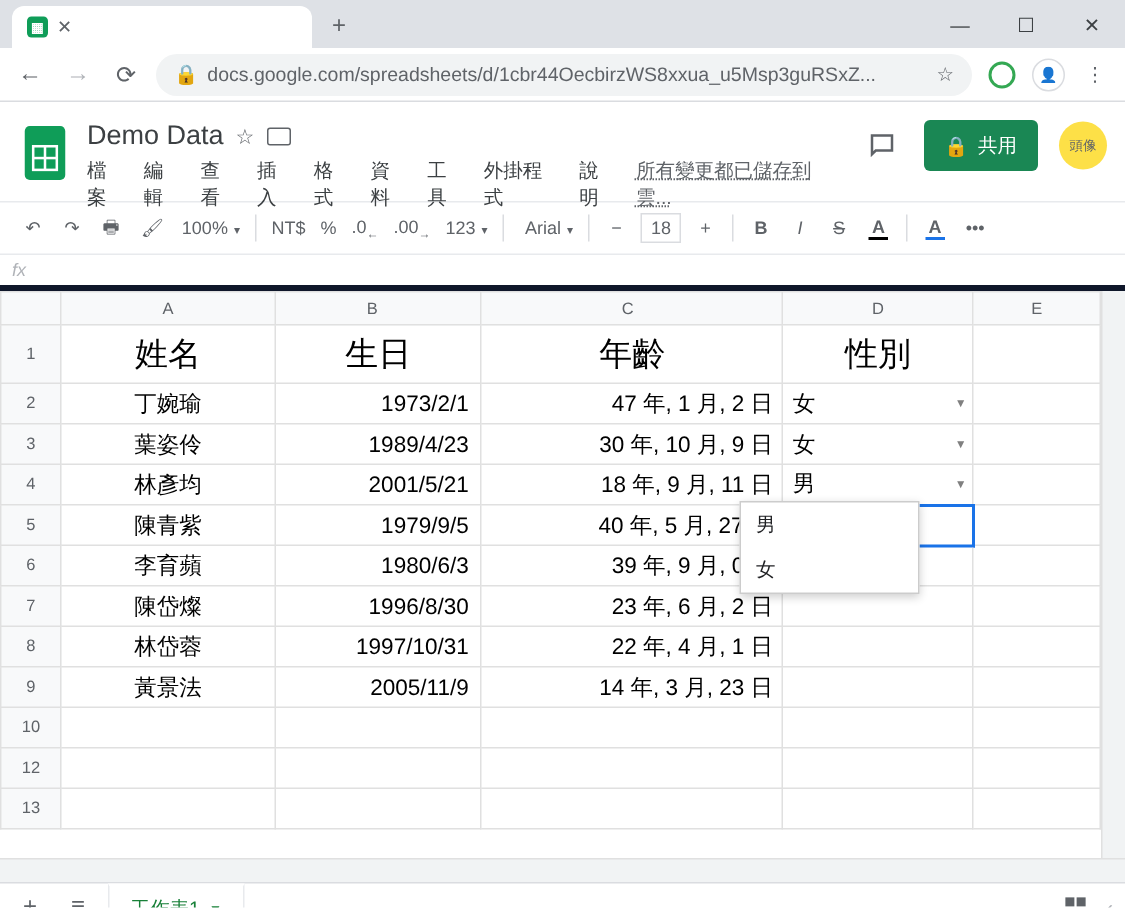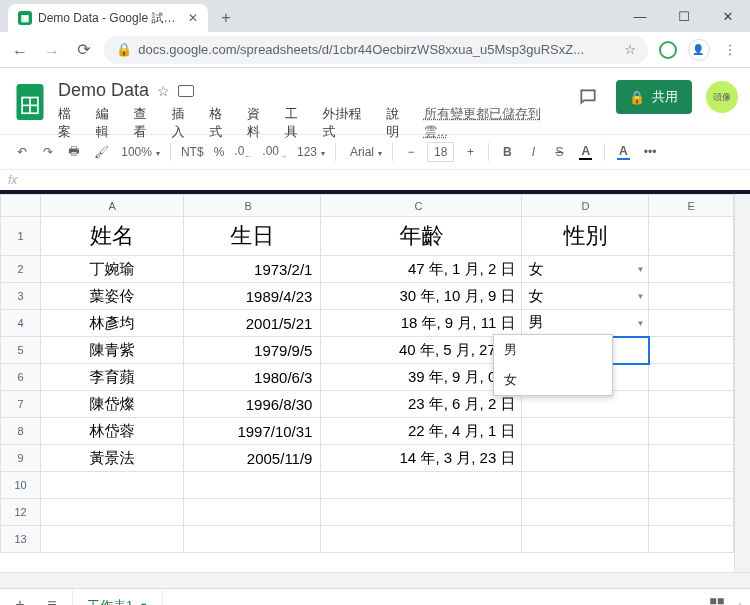--- a/index.html
+++ b/index.html
@@ -29,21 +29,21 @@
 .title-area { flex: 1; }
 .title-row { display: flex; align-items: center; gap: 8px; font-size: 18px; color: #3c4043; }
 .title-star { color: #5f6368; font-size: 14px; }
 .title-move { width: 16px; height: 12px; border: 1.5px solid #5f6368; border-radius: 2px; }
 .menu-bar { display: flex; gap: 12px; font-size: 13px; color: #3c4043; margin-top: 4px; }
 .menu-item { cursor: pointer; }
 .saved-text { color: #5f6368; text-decoration: underline; text-decoration-style: dotted; font-size: 13px; }
 .header-actions { display: flex; align-items: center; gap: 14px; }
 .comment-btn { width: 28px; height: 28px; display: flex; align-items: center; justify-content: center; color: #5f6368; cursor: pointer; }
 .share-btn { background: #1a8754; color: #fff; padding: 8px 14px; border-radius: 4px; font-size: 13px; font-weight: 500; cursor: pointer; display: flex; align-items: center; gap: 6px; }
-.account-badge { width: 32px; height: 32px; border-radius: 50%; background: #bef264; display: flex; align-items: center; justify-content: center; font-size: 9px; color: #5f6368; }
+.account-badge { width: 32px; height: 32px; border-radius: 50%; background: #fde047; display: flex; align-items: center; justify-content: center; font-size: 9px; color: #5f6368; }
 
 
 .toolbar { height: 36px; border-top: 1px solid #e8eaed; border-bottom: 1px solid #e8eaed; display: flex; align-items: center; padding: 0 12px; gap: 6px; font-size: 12px; color: #5f6368; }
 .tb-btn { padding: 4px; cursor: pointer; display: flex; align-items: center; justify-content: center; min-width: 20px; }
 .tb-sep { width: 1px; height: 18px; background: #dadce0; margin: 0 2px; }
 .tb-text { padding: 4px 2px; }
 .tb-dd::after { content: "▾"; font-size: 8px; margin-left: 4px; color: #5f6368; }
 .font-name { min-width: 40px; text-align: right; }
 .font-size-box { border: 1px solid #dadce0; padding: 2px 6px; min-width: 24px; text-align: center; }
 .text-color-a { border-bottom: 2px solid #000; font-weight: bold; padding: 0 2px; }
@@ -85,21 +85,20 @@
 .sheet-tab { padding: 6px 14px; border-top: 2px solid transparent; cursor: pointer; color: #188038; display: flex; align-items: center; gap: 6px; background: #fff; border-right: 1px solid #e8eaed; border-left: 1px solid #e8eaed; }
 .explore-btn { margin-left: auto; width: 24px; height: 24px; display: flex; align-items: center; justify-content: center; cursor: pointer; }
 .chev { cursor: pointer; font-size: 14px; color: #b0b3b8; }
 </style>
 </head>
 <body>
 
 <div class="title-bar">
   <div class="tab">
     <div class="tab-favicon">▦</div>
-    <div class="tab-title">Demo Data - Google 試算表</div>
     <span style="color:#5f6368;font-size:12px;">✕</span>
   </div>
   <div class="new-tab">+</div>
   <div class="win-controls">
     <div class="win-btn">—</div>
     <div class="win-btn">☐</div>
     <div class="win-btn">✕</div>
   </div>
 </div>
 

